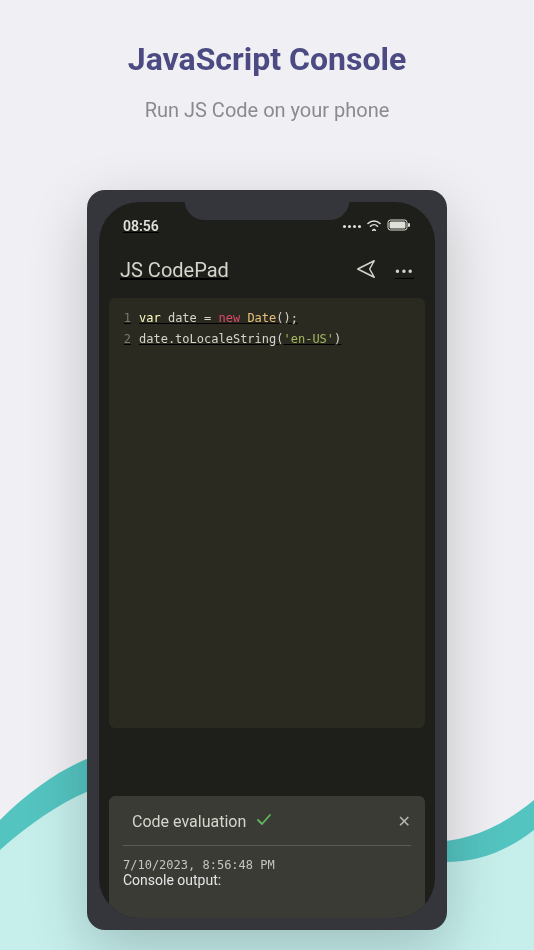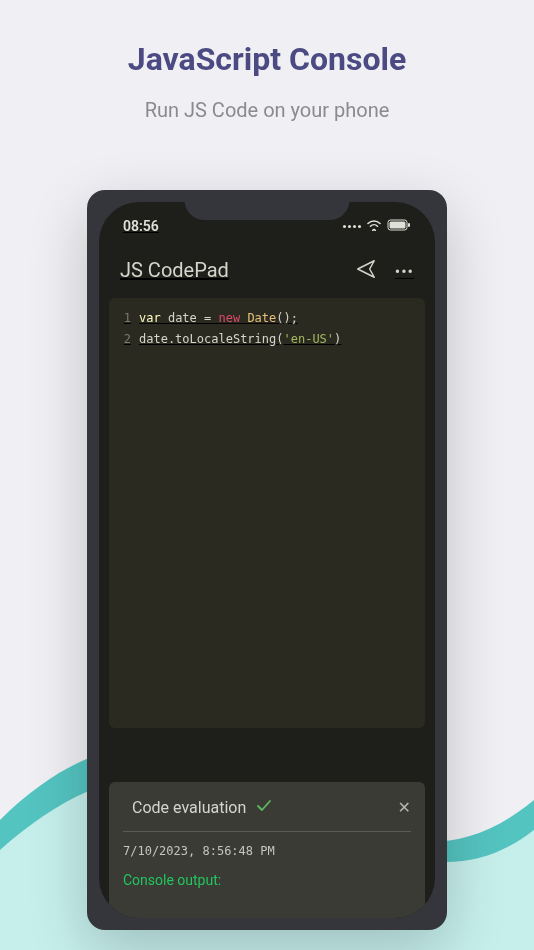--- a/index.html
+++ b/index.html
@@ -220,26 +220,25 @@
     .output-divider {
       border: none;
       border-top: 1px solid #5a5b54;
       margin: 14px 0 12px;
     }
 
     .output-result {
       font-family: "SF Mono", "Menlo", "Monaco", monospace;
       font-size: 12px;
       color: #c5c5bc;
-      margin-bottom: 14px;
     }
 
     .output-console-label {
       font-size: 14px;
-      color: #22c55e;
+      color: #e5e5e5;
     }
   </style>
 </head>
 <body>
 
 <div class="bg-wave">
   <svg viewBox="0 0 534 280" preserveAspectRatio="none">
     <path d="M0,150 C90,60 190,50 280,110 C370,175 450,200 534,130 L534,280 L0,280 Z" fill="#54c4c1"></path>
     <path d="M0,180 C100,90 200,80 300,140 C400,200 470,210 534,160 L534,280 L0,280 Z" fill="#c6efec"></path>
   </svg>

